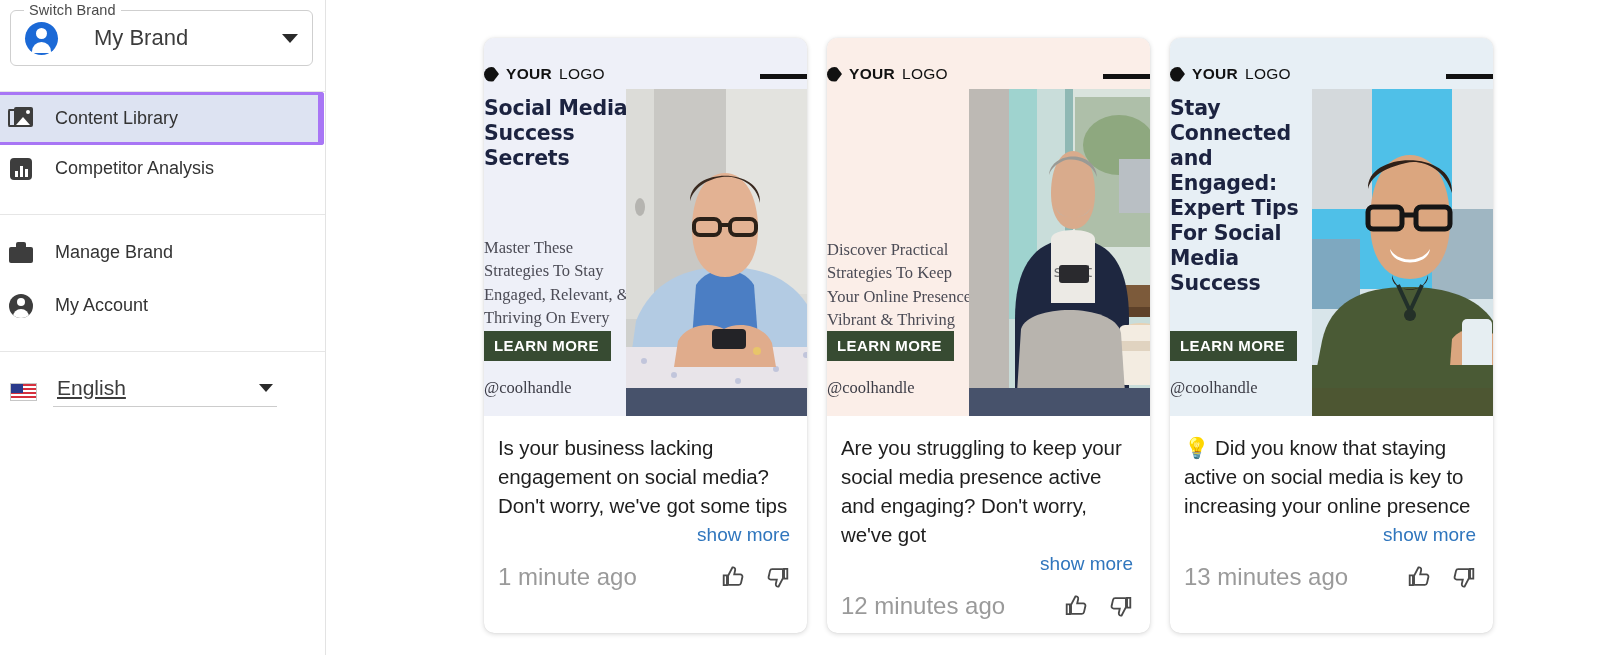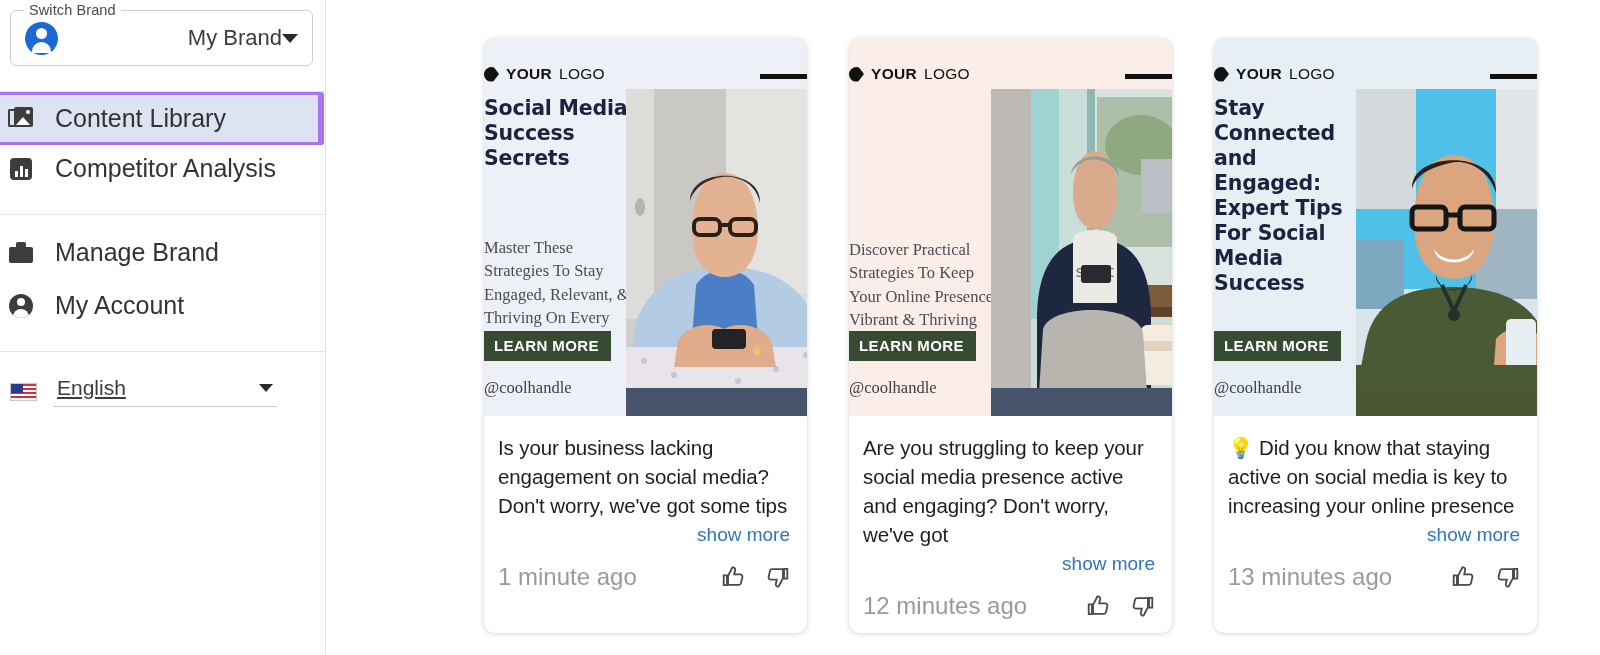--- a/index.html
+++ b/index.html
@@ -51,23 +51,22 @@
     background: #ffffff; left: 11px; top: 6px;
   }
   .avatar-icon::after {
     content: ""; position: absolute;
     width: 19px; height: 11px;
     border-radius: 10px 10px 0 0;
     background: #ffffff; left: 7px; top: 20px;
   }
   .brand-name {
     font-size: 22px; color: #3c3c3c;
-    margin-left: 28px; flex: 1;
+    margin-left: 36px; flex: 1;
     white-space: nowrap;
-    text-align: right;
   }
   .caret {
     width: 0; height: 0;
     border-left: 8px solid transparent;
     border-right: 8px solid transparent;
     border-top: 9px solid #2a2a2a;
     flex: 0 0 auto;
   }
 
   .divider { height: 1px; background: #e6e6e6; margin: 0; }
@@ -84,21 +83,21 @@
     background: #dde3f2;
     border: 3px solid #a876f5;
     border-left: none;
     border-radius: 0 3px 3px 0;
     margin-right: 1px;
     height: 53px;
     box-shadow: -3px 0 0 0 #a876f5 inset;
     padding-left: 8px;
   }
   .nav-label {
-    font-size: 25px;
+    font-size: 18px;
     color: #333333;
     margin-left: 21px;
     white-space: nowrap;
   }
   .nav-ico { width: 26px; height: 26px; flex: 0 0 26px; position: relative; }
 
   
   .ico-library .back {
     position: absolute; left: 0; top: 3px;
     width: 17px; height: 18px;
@@ -203,21 +202,21 @@
 
   
   .main {
     flex: 1; position: relative;
     background: #ffffff;
     overflow: hidden;
   }
   .card-strip {
     position: absolute;
     left: 158px; top: 38px;
-    display: flex; gap: 42px; justify-content: center;
+    display: flex; gap: 20px; justify-content: center;
   }
   .card {
     width: 323px;
     background: #ffffff;
     border-radius: 10px;
     box-shadow: 0 1px 5px rgba(0,0,0,.16), 0 0 1px rgba(0,0,0,.12);
     overflow: hidden;
     flex: 0 0 323px;
     position: relative;
   }

